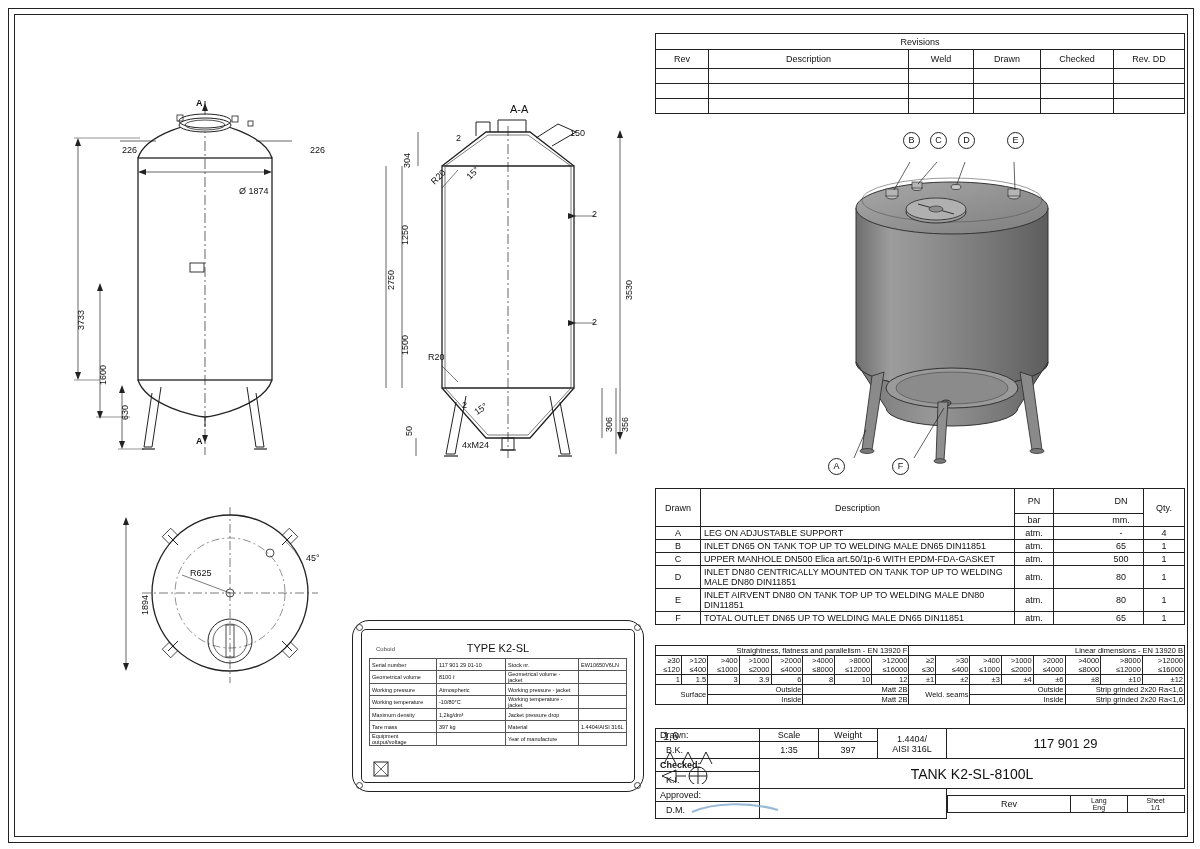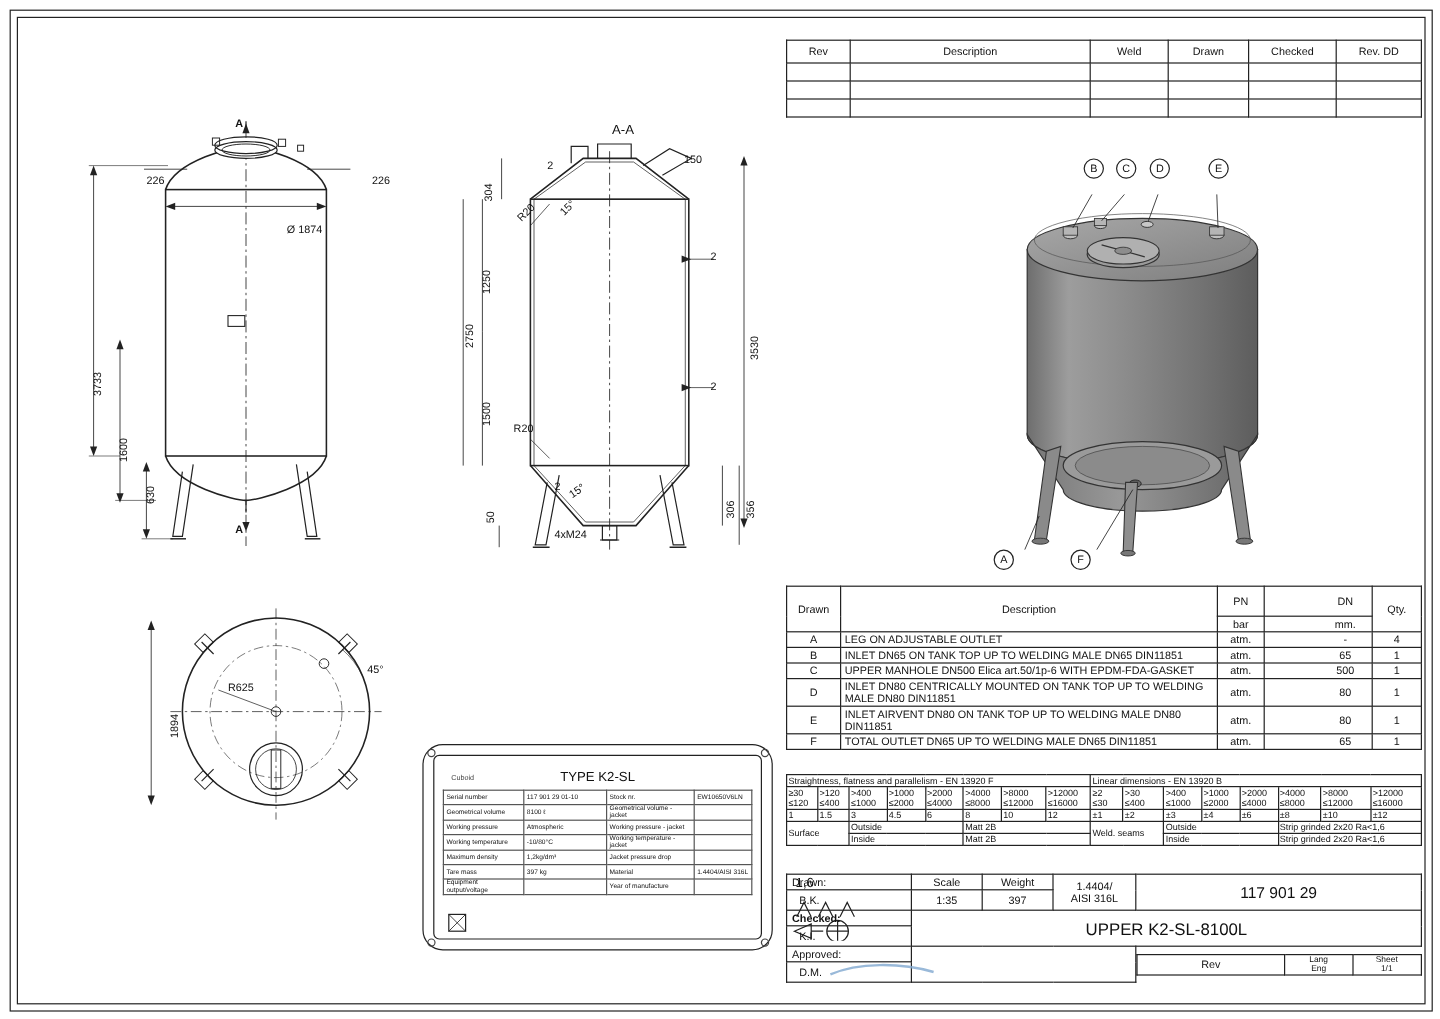--- a/index.html
+++ b/index.html
@@ -23,21 +23,21 @@
   .itemtable{position:absolute;left:655px;top:488px;width:530px;}
   .itemtable table{width:100%;}
   .itemtable td{font-size:9px;}
   .itemtable .hd td{text-align:center;height:22px;}
   .itemtable .it{text-align:center;width:38px;}
   .itemtable .pn{text-align:center;width:32px;}
   .itemtable .dn{text-align:center;width:38px;padding-left:48px;}
   .itemtable .qty{text-align:center;width:34px;}
   .tolerance{position:absolute;left:655px;top:645px;width:530px;}
   .tolerance table{width:100%;font-size:7.5px;}
-  .tolerance td{padding:0 1px;text-align:left;}
+  .tolerance td{padding:0 1px;text-align:right;}
   .titleblock{position:absolute;left:655px;top:728px;width:530px;}
   .titleblock table{width:100%;font-size:9px;}
   .namecard{position:absolute;left:352px;top:620px;width:290px;height:170px;border:1px solid #222;border-radius:17px;}
   .namecard .inner{position:absolute;left:8px;top:8px;width:272px;height:152px;border:1px solid #222;border-radius:5px;background:#fff;}
   .namecard .hole{position:absolute;width:5px;height:5px;border:1px solid #444;border-radius:50%;}
   .namecard table{width:258px;margin:4px auto 0;font-size:5.5px;}
   .namecard table td{border:1px solid #555;padding:0 2px;height:11px;}
   .namecard .cardtitle{text-align:center;font-size:11px;margin-top:12px;}
   .namecard .topline{position:absolute;left:14px;top:16px;font-size:6px;color:#444;}
   .tank3d{position:absolute;left:800px;top:120px;}
@@ -276,20 +276,23 @@
   <div class="callout" style="left:903px;top:132px;">B</div>
   <div class="callout" style="left:930px;top:132px;">C</div>
   <div class="callout" style="left:958px;top:132px;">D</div>
   <div class="callout" style="left:1007px;top:132px;">E</div>
   <div class="callout" style="left:828px;top:458px;">A</div>
   <div class="callout" style="left:892px;top:458px;">F</div>
 
   <div class="revisions">
     <table>
       <tbody>
+          <tr class="title">
+            <td colspan="6">Revisions</td>
+          </tr>
       <tr>
         <th style="width:46px;">Rev</th>
         <th>Description</th>
         <th style="width:58px;">Weld</th>
         <th style="width:60px;">Drawn</th>
         <th style="width:66px;">Checked</th>
         <th style="width:64px;">Rev. DD</th>
       </tr>
       <tr>
             <td class="empty"></td>
@@ -328,21 +331,21 @@
         <td class="pn">PN</td>
         <td class="dn">DN</td>
         <td class="qty" rowspan="2">Qty.</td>
       </tr>
       <tr>
         <td class="pn">bar</td>
         <td class="dn">mm.</td>
       </tr>
       <tr>
         <td class="it">A</td>
-        <td>LEG ON ADJUSTABLE OUTLET</td>
+        <td>LEG ON ADJUSTABLE SUPPORT</td>
         <td class="pn">atm.</td>
         <td class="dn">-</td>
         <td class="qty">4</td>
       </tr>
       <tr>
         <td class="it">B</td>
         <td>INLET DN65 ON TANK TOP UP TO WELDING MALE DN65 DIN11851</td>
         <td class="pn">atm.</td>
         <td class="dn">65</td>
         <td class="qty">1</td>
@@ -417,21 +420,21 @@
 ≤8000</td>
         <td style="white-space:pre;">&gt;8000
 ≤12000</td>
         <td style="white-space:pre;">&gt;12000
 ≤16000</td>
       </tr>
       <tr>
         <td>1</td>
         <td>1.5</td>
         <td>3</td>
-        <td>4.5</td>
+        <td>3.9</td>
         <td>6</td>
         <td>8</td>
         <td>10</td>
         <td>12</td>
         <td>±1</td>
         <td>±2</td>
         <td>±3</td>
         <td>±4</td>
         <td>±6</td>
         <td>±8</td>
@@ -479,21 +482,21 @@
 AISI 316L</span></td>
         <td rowspan="2" class="ctr" style="font-size:13px;">117 901 29</td>
       </tr>
       <tr>
         <td style="padding-left:10px;height:14px;">B.K.</td>
         <td class="ctr">1:35</td>
         <td class="ctr">397</td>
       </tr>
       <tr>
         <td style="padding-left:4px;font-weight:bold;">Checked:</td>
-        <td colspan="4" rowspan="2" class="ctr" style="font-size:14px;">UPPER K2-SL-8100L</td>
+        <td colspan="4" rowspan="2" class="ctr" style="font-size:14px;">TANK K2-SL-8100L</td>
       </tr>
       <tr>
         <td style="padding-left:10px;height:14px;">K.I.</td>
       </tr>
       <tr>
         <td style="padding-left:4px;">Approved:</td>
         <td colspan="3" rowspan="2"></td>
         <td rowspan="2" style="padding:0;border:none;">
           <table style="width:100%;height:100%;border-collapse:collapse;">
             <tbody>

